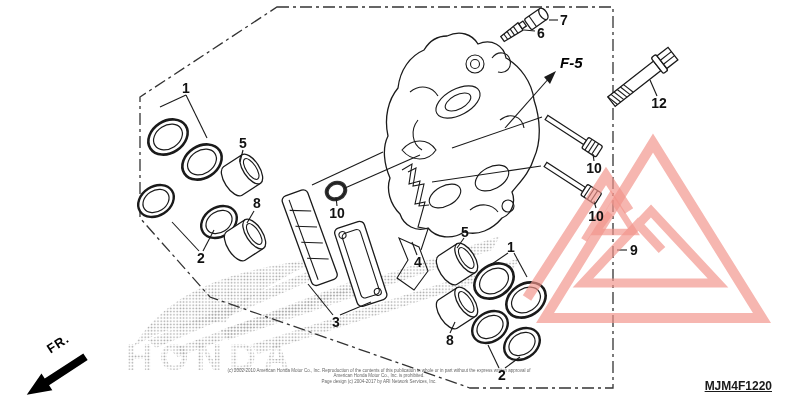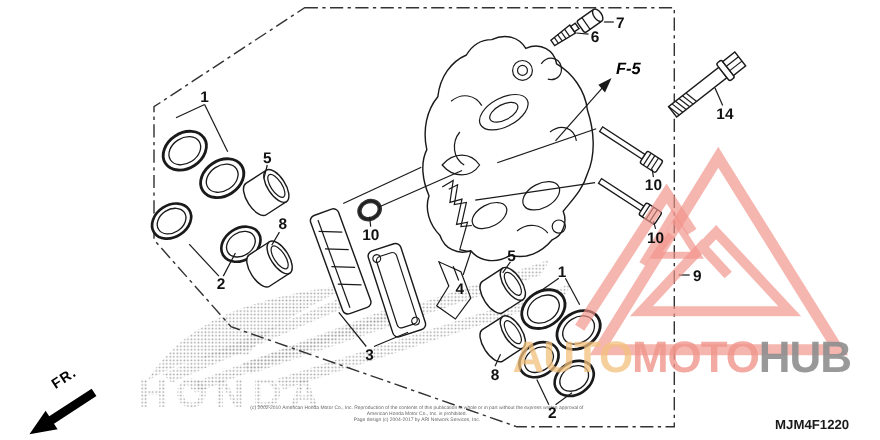--- a/index.html
+++ b/index.html
@@ -9,21 +9,21 @@
   .callout{position:absolute;transform:translate(-50%,-50%);font:bold 14px "Liberation Sans",sans-serif;
            color:#111;white-space:nowrap;}
   .ref-label{position:absolute;font:bold italic 15px "Liberation Sans",sans-serif;color:#000;}
   .fr-label{position:absolute;left:46px;top:336px;font:bold 13px "Liberation Sans",sans-serif;
             transform:rotate(-33deg);color:#000;letter-spacing:1px;}
   .wm-text{position:absolute;left:466px;top:303px;font:bold 40px "Liberation Sans",sans-serif;
            letter-spacing:-1px;white-space:nowrap;}
   .copyright{position:absolute;left:218px;top:368px;width:322px;text-align:center;
              font:4.5px/1.2 "Liberation Sans",sans-serif;color:#666;}
   .diagram-code{position:absolute;left:688px;top:379px;width:84px;text-align:right;
-                font:bold 12px "Liberation Sans",sans-serif;color:#1a1a1a;}
+                font:bold 12px "Liberation Sans",sans-serif;color:#1a1a1a;text-decoration:underline;}
   .lineart{stroke:#1a1a1a;stroke-width:1.3;fill:#fff;}
   .thin{stroke:#1a1a1a;stroke-width:1.1;fill:none;}
   .leader{stroke:#1a1a1a;stroke-width:1.1;fill:none;}
   .wm-stroke{stroke:var(--tri,#f1948a);fill:none;opacity:.68;}
 </style>
 </head>
 <body>
 
 <div id="stage">
 
@@ -203,43 +203,40 @@
 
   <svg width="800" height="400" viewBox="0 0 800 400">
     <g stroke-linejoin="miter" fill="none">
       <path class="wm-stroke" stroke-width="10" d="M653,143 L762,318 L545,318 Z"></path>
       <path class="wm-stroke" stroke-width="9" d="M612,252 L651,211 L718,283 L583,283 L638,224 L662,250"></path>
       <path class="wm-stroke" stroke-width="10" d="M527,298 L606,176 L629,211"></path>
       <path class="wm-stroke" stroke-width="6.5" d="M584,240 L611,196 L634,232 L596,232 L610,213"></path>
     </g>
   </svg>
 
-  <div class="wm-text">
-    <span id="wm-auto" style="opacity: 0.75; color: rgb(242, 193, 125);">AUTO</span><span id="wm-moto" style="opacity: 0.8; color: rgb(240, 150, 140);">MOTO</span><span id="wm-hub" style="opacity: 0.9; color: rgb(143, 143, 143);">HUB</span>
-  </div>
 
   <div class="ref-label" style="left:560px;top:54px;font-style:italic;">F-5</div>
   <div class="fr-label">FR.</div>
   <div class="copyright">
     <span>(c) 2002-2010 American Honda Motor Co., Inc. Reproduction of the contents of this publication in whole or in part without the express written approval of American Honda Motor Co., Inc. is prohibited.</span><br>
     <span>Page design (c) 2004-2017 by ARI Network Services, Inc.</span>
   </div>
   <div class="diagram-code">MJM4F1220</div>
 
   <div id="callouts">
       <div class="callout" style="left: 186px; top: 88px;">1</div>
       <div class="callout" style="left: 243px; top: 143px;">5</div>
       <div class="callout" style="left: 257px; top: 203px;">8</div>
       <div class="callout" style="left: 201px; top: 258px;">2</div>
       <div class="callout" style="left: 337px; top: 213px;">10</div>
       <div class="callout" style="left: 336px; top: 322px;">3</div>
       <div class="callout" style="left: 418px; top: 262px;">4</div>
       <div class="callout" style="left: 541px; top: 33px;">6</div>
       <div class="callout" style="left: 564px; top: 20px;">7</div>
-      <div class="callout" style="left: 659px; top: 103px;">14</div>
+      <div class="callout" style="left: 659px; top: 103px;">12</div>
       <div class="callout" style="left: 594px; top: 168px;">10</div>
       <div class="callout" style="left: 596px; top: 216px;">10</div>
       <div class="callout" style="left: 634px; top: 250px;">9</div>
       <div class="callout" style="left: 465px; top: 232px;">5</div>
       <div class="callout" style="left: 511px; top: 247px;">1</div>
       <div class="callout" style="left: 450px; top: 340px;">8</div>
       <div class="callout" style="left: 502px; top: 375px;">2</div>
     </div>
 </div>
 

